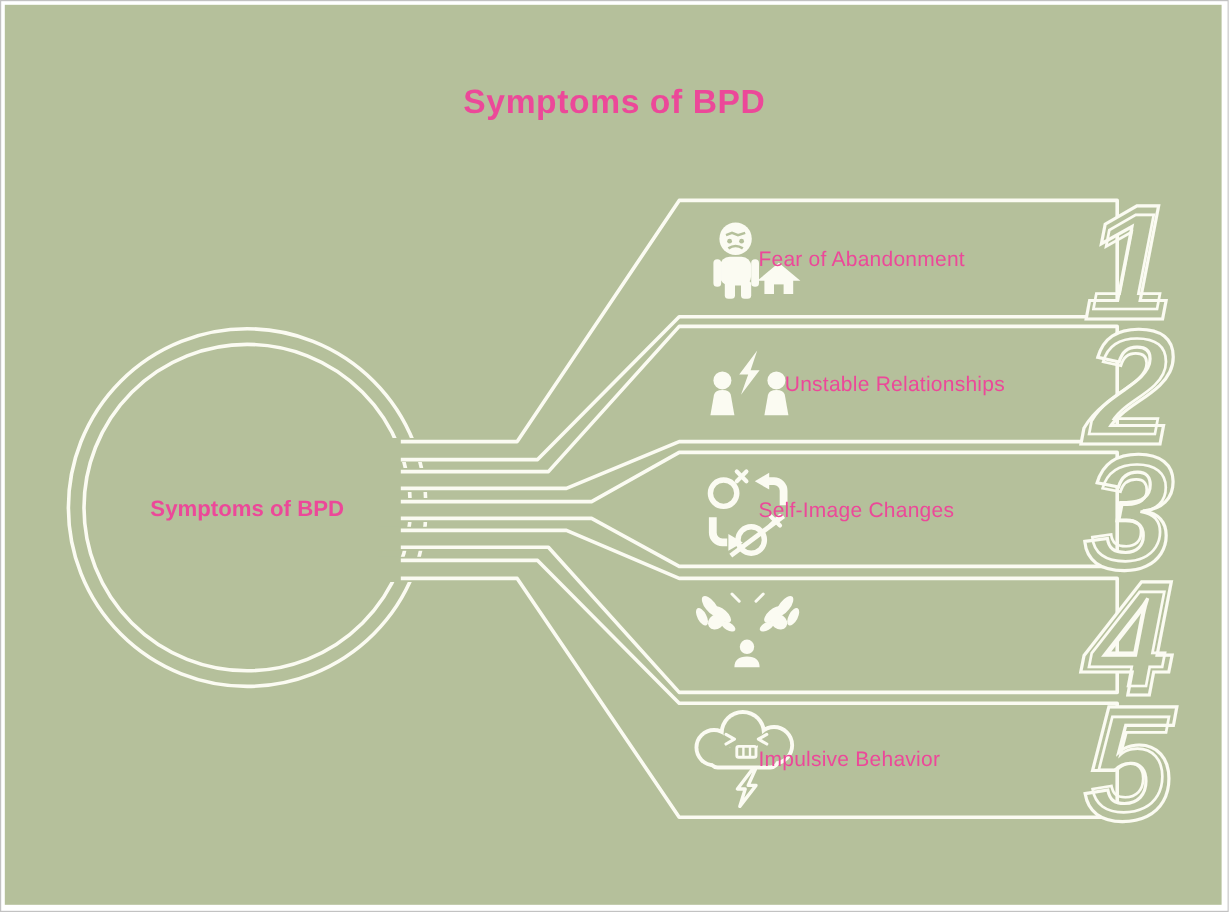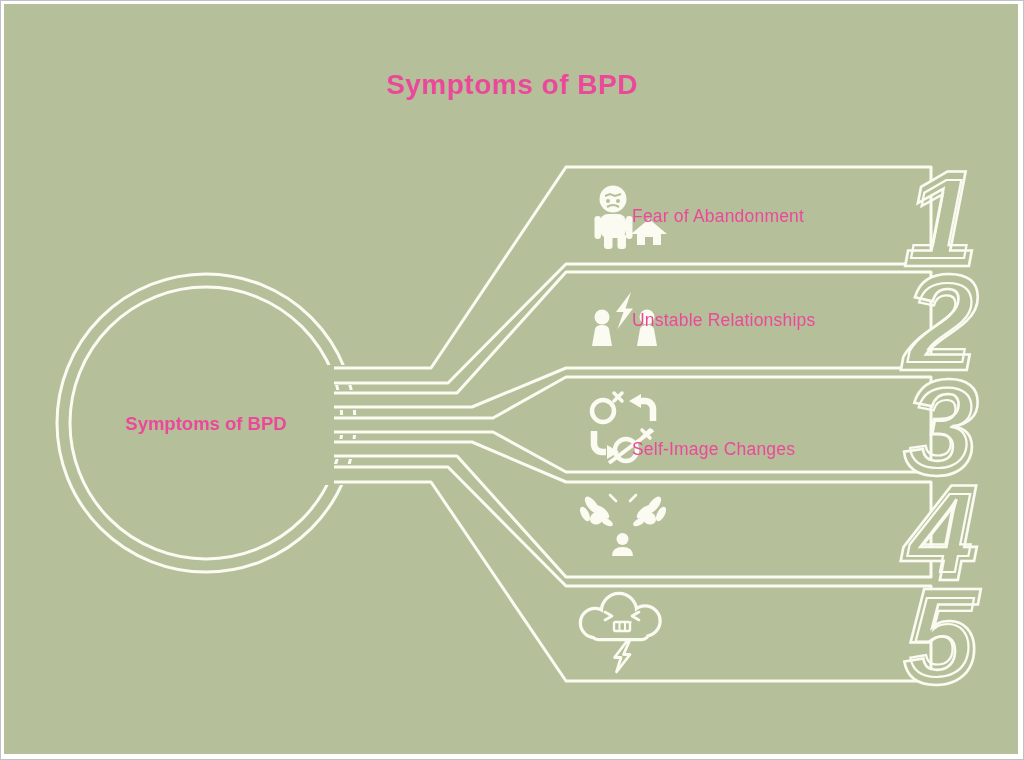--- a/index.html
+++ b/index.html
@@ -26,22 +26,22 @@
     font-size:18.5px;font-weight:bold;
   }
   .item-label{
     left:631px;
     transform:translateY(-50%);
     font-size:17.5px;font-weight:400;letter-spacing:.2px;
     line-height:23px;
     white-space:pre-line;
   }
   #label-1{top:215px;}
-  #label-2{top:319px;}
-  #label-3{top:424px;margin-top:24px;}
+  #label-2{top:319px;margin-left:22px;}
+  #label-3{top:424px;}
   #label-4{top:528px;}
   #label-5{top:632px;}
   .band{stroke:#fbfbf2;stroke-width:3;fill:none;stroke-linejoin:round;}
   .digit-outer{
     font-family:"Liberation Sans", sans-serif;font-weight:bold;font-style:italic;
     font-size:137px;fill:#b5c09b;stroke:#fbfbf2;stroke-width:2.6;
     text-anchor:middle;
   }
   .digit-inner{
     font-family:"Liberation Sans", sans-serif;font-weight:bold;font-style:italic;
@@ -163,13 +163,14 @@
       <path d="M618.5,621 v9 M624,621 v9" class="ln" stroke-width="2"></path>
       <path d="M626,640 l-12.5,16.5 h6.5 l-4.5,14.5 13.5,-17.5 h-6.5 l6,-13.5 z" class="ln" stroke-width="2.8" fill="#b5c09b" stroke-linejoin="round"></path>
     </g>
   </svg>
 
   <div class="overlay title">Symptoms of BPD</div>
   <div class="overlay hub-label">Symptoms of BPD</div>
   <div class="overlay item-label" id="label-1">Fear of Abandonment</div>
   <div class="overlay item-label" id="label-2">Unstable Relationships</div>
   <div class="overlay item-label" id="label-3">Self-Image Changes</div>
+  <div class="overlay item-label" id="label-5">Impulsive Behavior</div>
 </div>
 
 </body></html>

